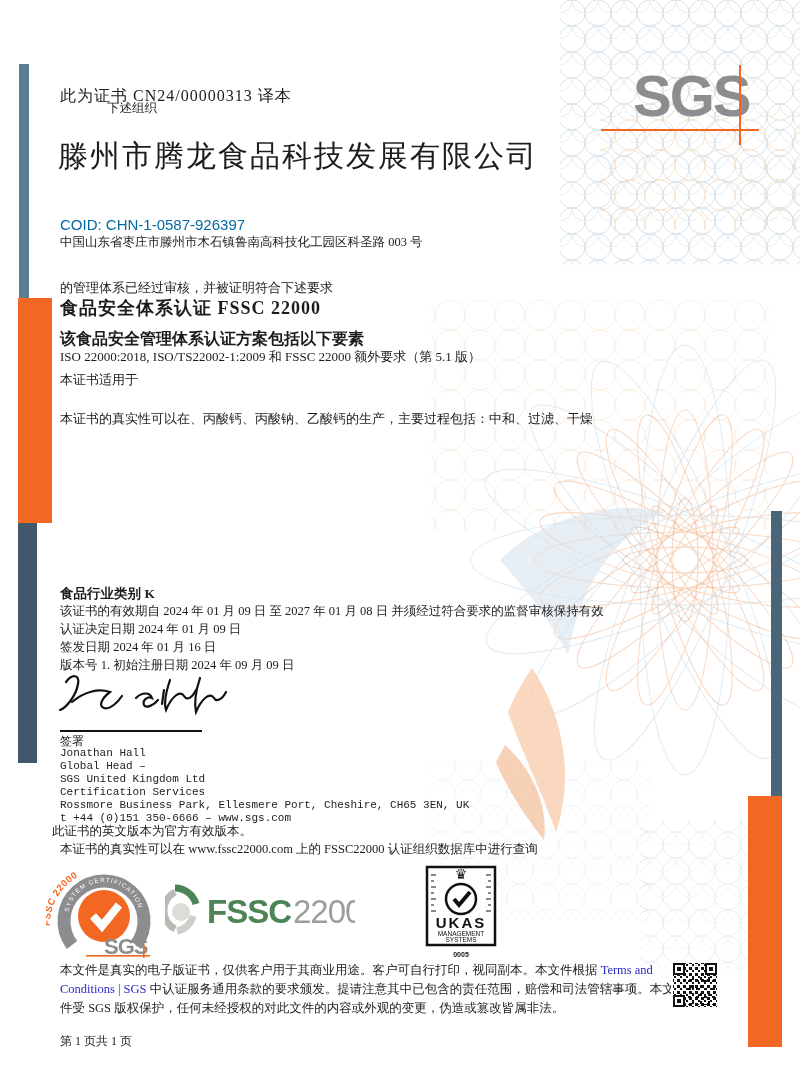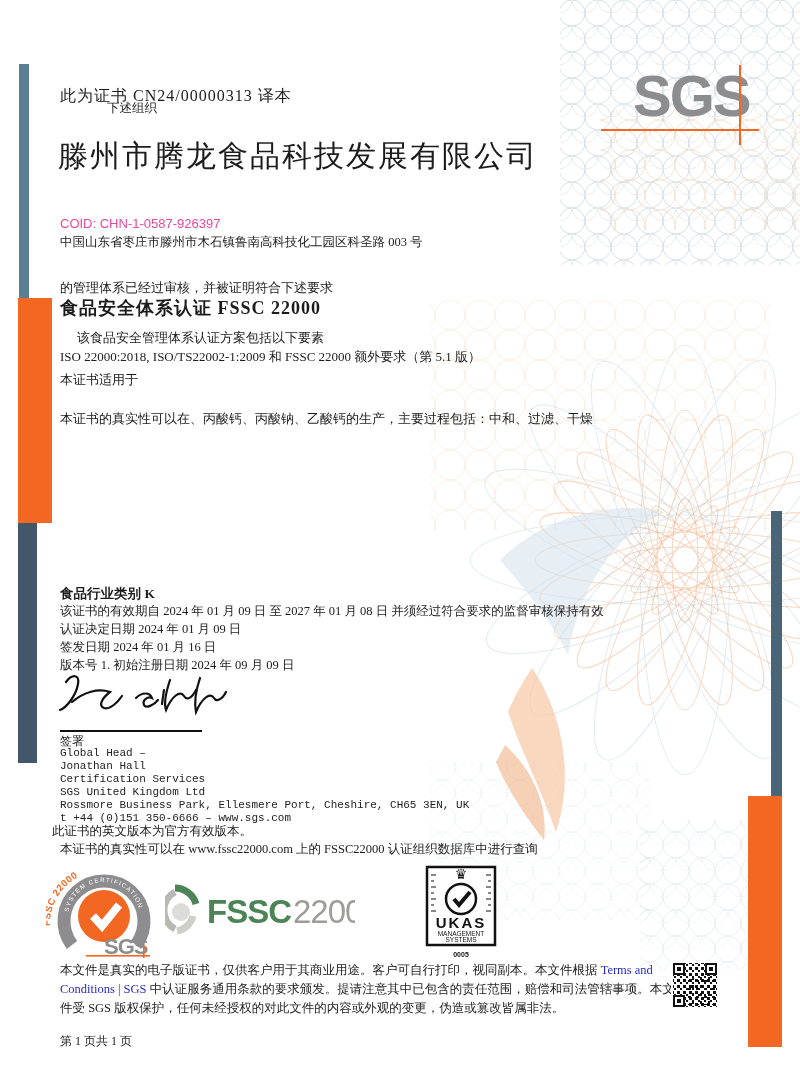--- a/index.html
+++ b/index.html
@@ -24,25 +24,25 @@
     font-family:"Liberation Sans","DejaVu Sans",sans-serif;
     font-weight:bold; font-size:58px; letter-spacing:-2px; color:#8d8d8f;
   }
   .sgs-top .hline { position:absolute; left:0; top:69px; width:158px; height:2px; background:#f26822; }
   .sgs-top .vline { position:absolute; left:138px; top:5px; width:2px; height:80px; background:#f26822; }
   
   .t  { position:absolute; white-space:nowrap; }
   .cert-line { left:60px; top:86px;  font-size:16px; letter-spacing:1px; }
   .org-intro { left:60px; top:100px; font-size:12.5px;margin-left:47px; }
   .company   { left:58px; top:128px; font-size:30px; letter-spacing:2px;margin-top:8px; }
-  .coid      { left:60px; top:216px; font-size:13px; font-family:"Liberation Sans","DejaVu Sans",sans-serif; color:#ec4899; }
+  .coid      { left:60px; top:216px; font-size:15px; font-family:"Liberation Sans","DejaVu Sans",sans-serif; color:#0369a1; }
   .address   { left:60px; top:234px; font-size:12.5px; }
   .audited   { left:60px; top:279px; font-size:13px; }
   .cert-title{ left:60px; top:296px; font-size:18px; font-weight:bold; letter-spacing:1px; }
-  .scheme    { left:77px; top:329px; font-size:13px; }
+  .scheme    { left:60px; top:329px; font-size:16px;font-weight:bold; }
   .standards { left:60px; top:348px; font-size:13px; }
   .applies   { left:60px; top:371px; font-size:13px; }
   .scope1    { left:60px; top:390px; font-size:13px; }
   .scope2    { left:60px; top:410px; font-size:13px; }
   .category  { left:60px; top:585px; font-size:13.5px; font-weight:bold; }
   .validity  { left:60px; top:603px; font-size:12.5px; }
   .decision  { left:60px; top:621px; font-size:12.5px; }
   .issue     { left:60px; top:639px; font-size:12.5px; }
   .version   { left:60px; top:657px; font-size:12.5px; }
   .sig-rule  { left:60px; top:730px; width:142px; height:2px; background:#111; }
@@ -166,24 +166,24 @@
       <path d="M104,32 l2,-14"></path>
       <path d="M112,8 C108,20 106,32 108,38 C114,24 122,18 126,24 C129,29 134,26 138,18"></path>
       <path d="M142,6 C138,18 136,30 138,40 C144,26 152,20 156,26 C158,30 164,28 168,20"></path>
     </g>
   </svg>
 
   <div class="abs sig-rule"></div>
   <div class="t sig-label">签署</div>
 
   <div class="sig-block">
+    <div>Jonathan Hall</div>
     <div>Global Head –</div>
-    <div>Jonathan Hall</div>
+    <div>SGS United Kingdom Ltd</div>
     <div>Certification Services</div>
-    <div>SGS United Kingdom Ltd</div>
     <div>Rossmore Business Park, Ellesmere Port, Cheshire, CH65 3EN, UK</div>
     <div>t +44 (0)151 350-6666 – www.sgs.com</div>
   </div>
 
   <div class="t note1">此证书的英文版本为官方有效版本。</div>
   <div class="t note2">本证书的真实性可以在 www.fssc22000.com 上的 FSSC22000 认证组织数据库中进行查询</div>
 
   <svg class="abs badge-sgs" viewBox="0 0 116 92">
     <defs>
       <path id="arcTop" d="M22,52 A36,36 0 0 1 94,52" fill="none"></path>

